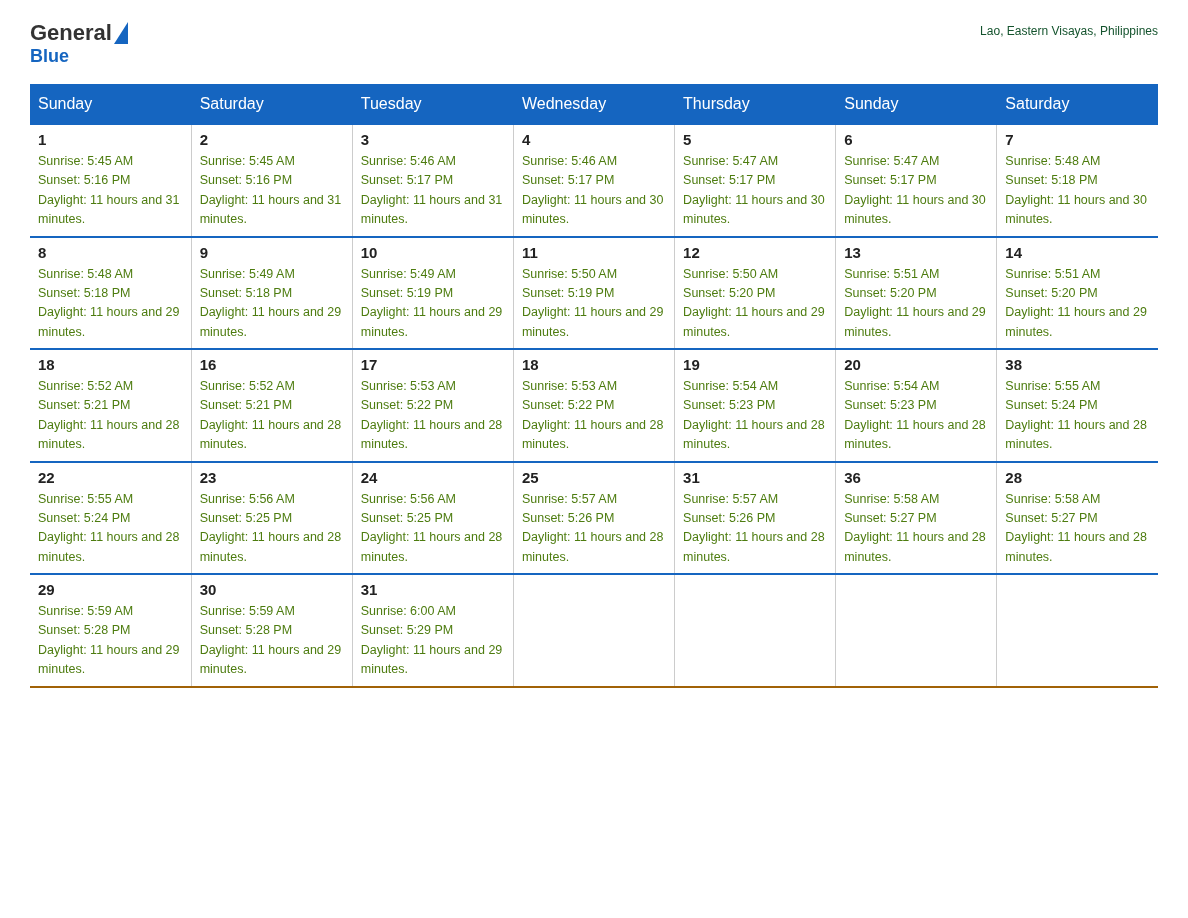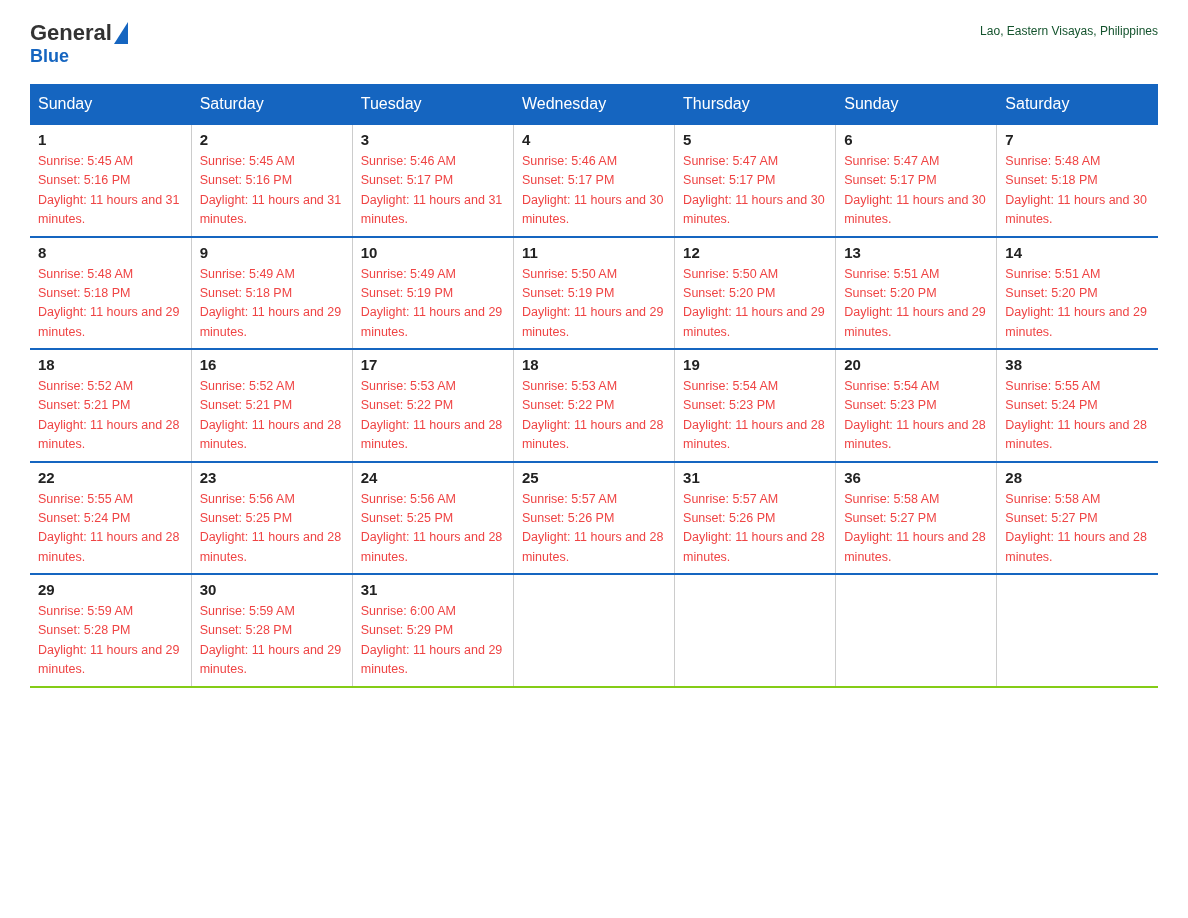--- a/index.html
+++ b/index.html
@@ -73,24 +73,24 @@
     }
     .day-num {
       font-size: 15px;
       font-weight: bold;
       margin-bottom: 4px;
       display: block;
     }
     .day-info {
       font-size: 12.5px;
       line-height: 1.55;
-      color: #ef4444;
+      color: #4d7c0f;
     }
     .calendar tbody tr:last-child td {
-      border-bottom: 2px solid #84cc16;
+      border-bottom: 2px solid #a16207;
     }
     .calendar tbody tr td:first-child {
       border-left: none;
     }
     .calendar tbody tr td:last-child {
       border-right: none;
     }
     .calendar thead tr th:first-child {
       border-left: none;
     }

